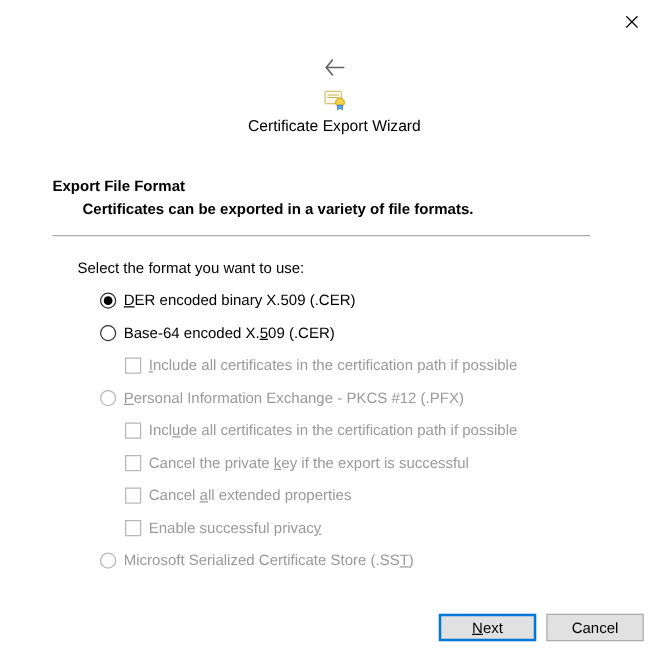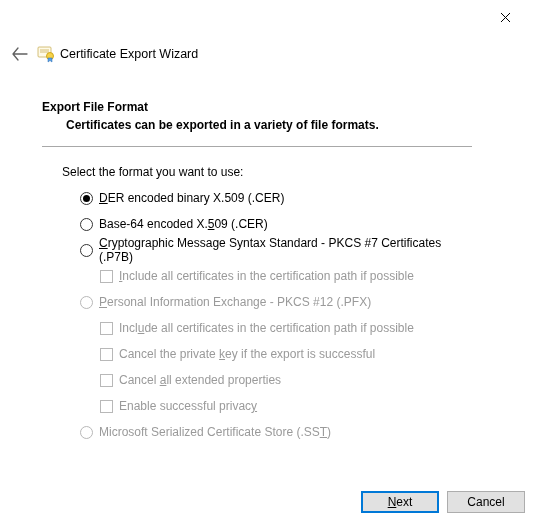--- a/index.html
+++ b/index.html
@@ -29,20 +29,21 @@
       justify-content: center;
       cursor: pointer;
       font-size: 14px;
       font-family: Arial, sans-serif;
     }
     .header-row {
       display: flex;
       align-items: center;
       padding: 8px 8px 0 8px;
       gap: 4px;
+      flex-direction: column;
     }
     .back-btn {
       width: 24px;
       height: 24px;
       display: flex;
       align-items: center;
       justify-content: center;
       cursor: pointer;
     }
     .wiz-icon {
@@ -117,21 +118,21 @@
       align-items: center;
       gap: 6px;
       margin-bottom: 8px;
       height: 18px;
     }
     .disabled-text { color: #9a9a9a; }
     .underl { text-decoration: underline; }
     .footer {
       position: absolute;
       bottom: 10px;
-      right: 10px;
+      right: 20px;
       display: flex;
       gap: 8px;
     }
     .btn {
       width: 78px;
       height: 22px;
       background: #e1e1e1;
       border: 1px solid #adadad;
       font-family: inherit;
       font-size: 12px;
@@ -182,24 +183,20 @@
           <span class="radio-dot"></span>
         </span>
       <span><span></span><span class="underl">D</span><span>ER encoded binary X.509 (.CER)</span></span>
     </div>
 
     <div class="radio-row">
       <span class="radio-glyph"></span>
       <span><span>Base-64 encoded X.</span><span class="underl">5</span><span>09 (.CER)</span></span>
     </div>
 
-    <div class="radio-row">
-      <span class="radio-glyph"></span>
-      <span><span></span><span class="underl">C</span><span>ryptographic Message Syntax Standard - PKCS #7 Certificates (.P7B)</span></span>
-    </div>
     <div class="sub-opts">
       <div class="sub-row">
         <span class="cbx"></span>
         <span class="disabled-text"><span></span><span class="underl">I</span><span>nclude all certificates in the certification path if possible</span></span>
       </div>
     </div>
 
     <div class="radio-row">
       <span class="radio-glyph disabled"></span>
       <span class="disabled-text"><span></span><span class="underl">P</span><span>ersonal Information Exchange - PKCS #12 (.PFX)</span></span>

